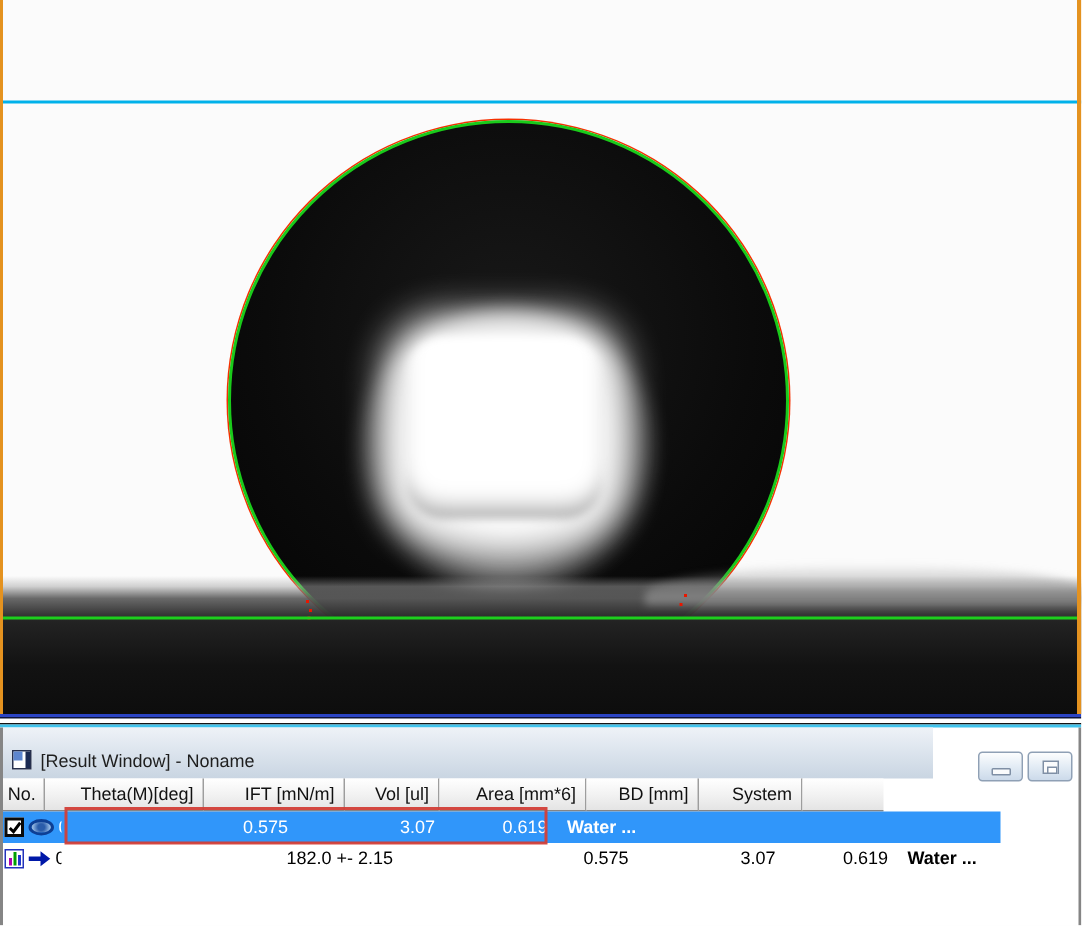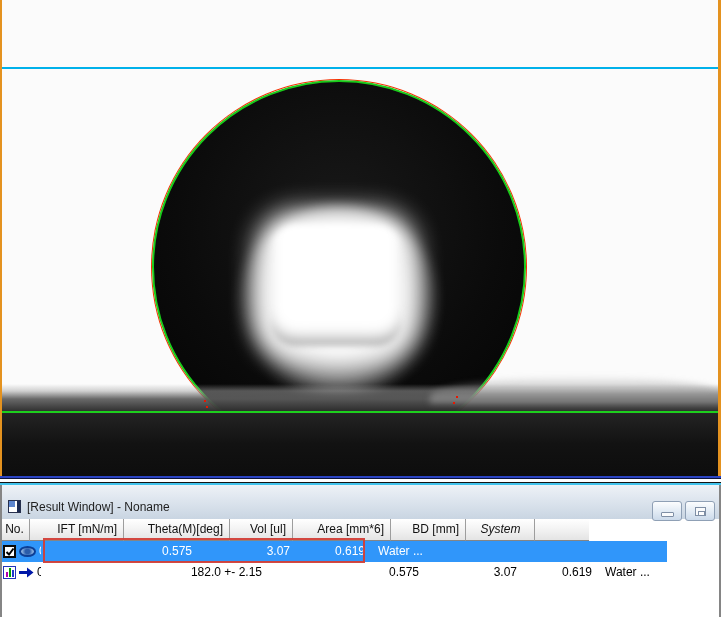--- a/index.html
+++ b/index.html
@@ -39,47 +39,47 @@
   .vb-dark{position:absolute;left:0;top:478px;width:721px;height:1px;background:#0e1438;}
 
   
   .rw{position:absolute;left:0;top:482px;width:721px;height:135px;background:#ffffff;}
   .rw-top-dark{position:absolute;left:0;top:0;width:721px;height:1px;background:#141414;}
   .rw-top-cyan{position:absolute;left:0;top:1px;width:721px;height:2px;background:#41c3ec;}
   .rw-edge{position:absolute;top:3px;bottom:0;background:#858585;z-index:12;}
   .rw-edge.l{left:0;width:2px;}
   .rw-edge.r{right:0;width:2px;}
 
-  .titlebar{position:absolute;left:0;top:3px;width:721px;height:34px;
+  .titlebar{position:absolute;left:0;top:3px;width:622px;height:34px;
         background:linear-gradient(180deg,#eef2f7 0%,#dde5ee 45%,#c9d5e2 100%);}
   .wicon{position:absolute;left:8px;top:15px;width:13px;height:13px;background:#fff;border:1px solid #27304d;}
   .wicon::before{content:"";position:absolute;left:0;top:0;width:6px;height:6px;background:#5d86cf;}
   .wicon::after{content:"";position:absolute;right:0;top:0;width:3px;height:11px;background:#1b2a52;}
   .wtitle{position:absolute;left:27px;top:15px;font-size:12px;color:#1e1e1e;white-space:nowrap;}
   .winbtn{position:absolute;top:16px;width:30px;height:20px;border:1px solid #8fa0b5;border-radius:3px;
         background:linear-gradient(180deg,#fcfdfe 0%,#e3ecf5 50%,#ccdaea 100%);
         display:flex;align-items:center;justify-content:center;}
   .winbtn.min{left:652px;}
   .winbtn.rest{left:685px;}
   .glyph-min{display:block;width:13px;height:5px;background:#fafbfc;border:1px solid #7f8fa5;border-radius:1px;margin-top:6px;}
   .glyph-rest{display:block;position:relative;width:11px;height:9px;background:#fafbfc;border:1px solid #7f8fa5;}
   .glyph-rest::after{content:"";position:absolute;left:2px;top:3px;width:5px;height:3px;background:#fff;border:1px solid #7f8fa5;}
 
   .thead{position:absolute;left:0;top:37px;width:721px;height:22px;display:flex;}
   .hc{height:22px;font-size:12px;color:#111;line-height:20px;
       background:linear-gradient(180deg,#ffffff 0%,#f1f1f1 55%,#e4e4e4 100%);
       border-right:1px solid #9d9d9d;border-bottom:1px solid #858585;
       text-align:right;padding-right:6px;overflow:hidden;white-space:nowrap;}
   .hc.center{text-align:center;padding-right:0;}
-  .hc.left{text-align:center;padding-left:7px;font-style:italic;}
+  .hc.left{text-align:right;padding-left:7px;}
   .hc.blank{border-right:none;}
 
   .trow{position:absolute;left:0;width:667px;height:21px;display:flex;font-size:12px;}
   .trow .c{height:21px;line-height:21px;text-align:right;padding-right:6px;overflow:hidden;white-space:nowrap;}
-  .trow .c.left{text-align:left;padding-left:7px;padding-right:0;}
+  .trow .c.left{text-align:left;padding-left:7px;padding-right:0;font-weight:bold;}
   .row1{top:59px;background:#3096fa;color:#ffffff;}
   .row2{top:80px;background:#ffffff;color:#000000;}
   .c-no{display:flex;align-items:center;padding:0 0 0 3px !important;}
 
   .cb{position:relative;width:13px;height:13px;background:#fff;border:2px solid #0a0a0a;flex:0 0 auto;}
   .cb svg{position:absolute;left:0;top:0;}
   .oval{width:17px;height:11px;margin-left:3px;border-radius:50%;flex:0 0 auto;
         border:2px solid #0d3f95;background:radial-gradient(circle at 50% 50%, #2a5caa 0%, #2a5caa 30%, #8fb4e0 75%);}
   .hist{position:relative;width:13px;height:13px;background:#fff;border:1px solid #2233bb;flex:0 0 auto;
         display:flex;align-items:flex-end;justify-content:center;gap:1px;padding:1px;}
@@ -125,22 +125,22 @@
       <div class="winbtn min">
         <span class="glyph-min"></span>
       </div>
       <div class="winbtn rest">
         <span class="glyph-rest"></span>
       </div>
     </div>
 
     <div class="thead">
       <div class="hc center" style="width:30px">No.</div>
+      <div class="hc" style="width:106px">Theta(M)[deg]</div>
       <div class="hc" style="width:94px">IFT [mN/m]</div>
-      <div class="hc" style="width:106px">Theta(M)[deg]</div>
       <div class="hc" style="width:63px">Vol [ul]</div>
       <div class="hc" style="width:98px">Area [mm*6]</div>
       <div class="hc" style="width:75px">BD [mm]</div>
       <div class="hc left" style="width:69px">System</div>
       <div class="hc blank" style="width:54px"></div>
     </div>
 
     <div class="trow row1">
       <div class="c c-no" style="width:41px">
         <span class="cb">

